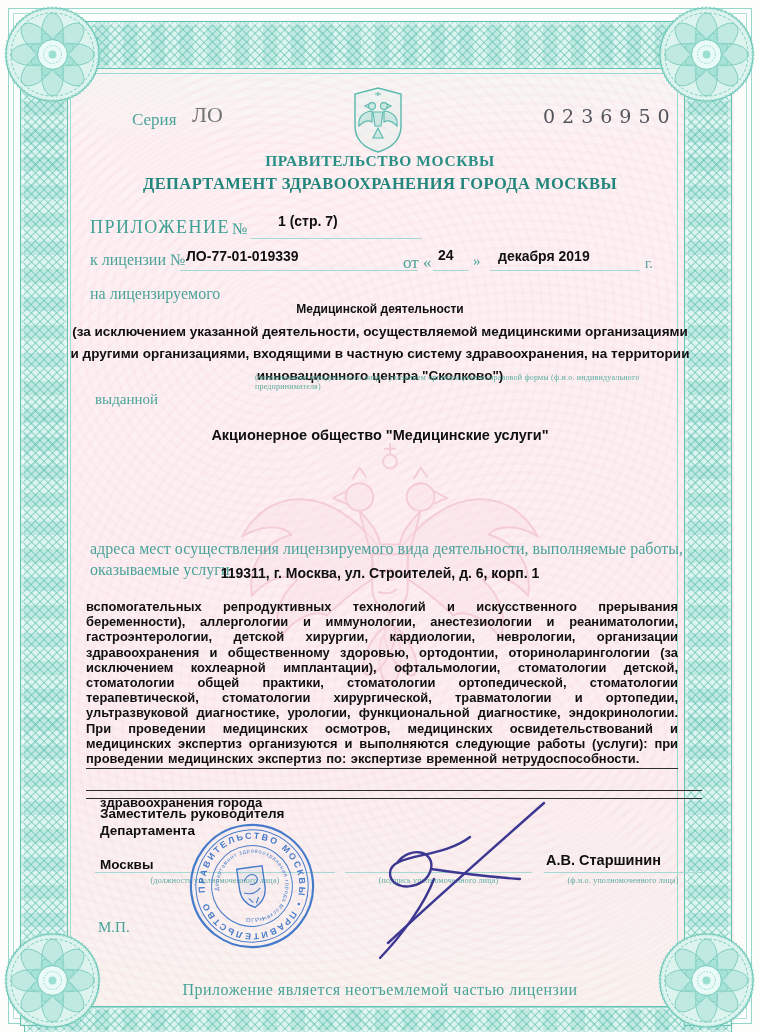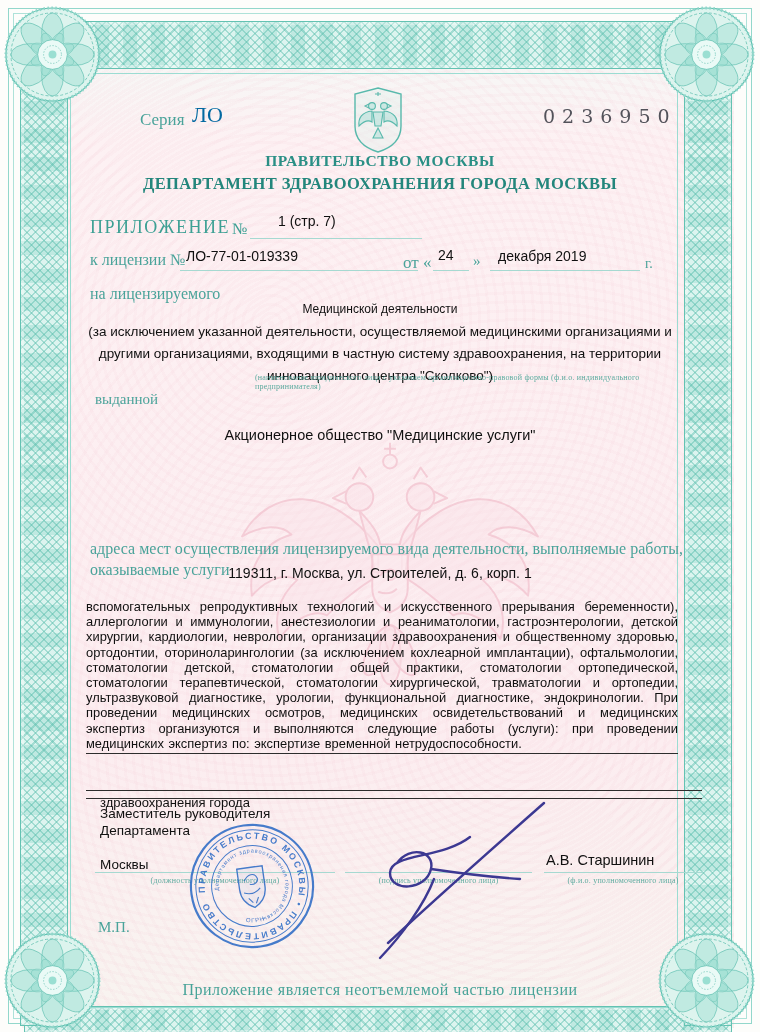--- a/index.html
+++ b/index.html
@@ -22,21 +22,21 @@
       repeating-linear-gradient(-45deg, rgba(86,188,171,.42) 0 1.5px, rgba(255,255,255,0) 1.5px 6px),
       repeating-linear-gradient(90deg,#dcf4ef 0 14px,#bfe9e1 14px 28px);}
   .band.v{background:
       repeating-linear-gradient(45deg, rgba(86,188,171,.42) 0 1.5px, rgba(255,255,255,0) 1.5px 6px),
       repeating-linear-gradient(-45deg, rgba(86,188,171,.42) 0 1.5px, rgba(255,255,255,0) 1.5px 6px),
       repeating-linear-gradient(0deg,#dcf4ef 0 14px,#bfe9e1 14px 28px);}
   .rosette{position:absolute;width:99px;height:99px;}
   
   .t{position:absolute;white-space:nowrap;}
   .serif{font-family:"Liberation Serif",serif;color:#4aa39a;}
-  .bold{font-family:"Liberation Sans",sans-serif;font-weight:normal;color:#101010;}
+  .bold{font-family:"Liberation Sans",sans-serif;font-weight:bold;color:#101010;}
   .uline{position:absolute;height:0;border-bottom:1px solid #a6d9d1;}
   .rule{position:absolute;left:86px;width:616px;border-top:1.5px solid #2d2d2d;}
   .cap{font-family:"Liberation Serif",serif;color:#5cab9f;font-size:8px;letter-spacing:.2px;}
   .wm{position:absolute;left:222px;top:428px;width:336px;height:286px;opacity:.62;}
   .emblem{position:absolute;left:352px;top:86px;width:52px;height:68px;}
   .stamp{position:absolute;left:188px;top:822px;width:128px;height:128px;opacity:.88;
          transform:rotate(-8deg);}
   .sig{position:absolute;left:350px;top:795px;width:225px;height:180px;}
 </style>
 </head>
@@ -128,22 +128,22 @@
         <circle cx="32" cy="20" r="3.4"></circle>
       <path d="M17,18 l-4,2 4,2 M35,18 l4,2 -4,2" fill="none"></path>
       <path d="M26,10 v-4 M23,8 h6" fill="none"></path>
       <path d="M20,25 C10,26 6,32 7,40 C12,35 17,34 20,36 Z"></path>
       <path d="M32,25 C42,26 46,32 45,40 C40,35 35,34 32,36 Z"></path>
       <path d="M21,26 h10 l-2,14 h-6 Z"></path>
       <path d="M26,42 l-5,10 h10 Z"></path>
     </g>
   </svg>
 
-  <div class="t serif" style="left:140px;top:110px;font-size:17px">Серия</div>
-  <div class="t" style="left:192px;top:102px;font-size:22px;color:#0369a1;font-family:'Liberation Serif',serif">ЛО</div>
+  <div class="t serif" style="left:132px;top:110px;font-size:17px">Серия</div>
+  <div class="t" style="left:192px;top:102px;font-size:22px;color:#737373;font-family:'Liberation Serif',serif">ЛО</div>
   <div class="t" style="left:543px;top:105px;font-size:19px;letter-spacing:7px;color:#52525a;font-family:'DejaVu Serif',serif">0236950</div>
   <div class="t" style="left:0;width:760px;top:152px;text-align:center;font-size:15.5px;font-weight:bold;color:#2a8f85;letter-spacing:.6px;font-family:'Liberation Serif',serif">ПРАВИТЕЛЬСТВО МОСКВЫ</div>
   <div class="t" style="left:0;width:760px;top:174px;text-align:center;font-size:16.5px;font-weight:bold;color:#23867c;letter-spacing:.4px;font-family:'Liberation Serif',serif">ДЕПАРТАМЕНТ ЗДРАВООХРАНЕНИЯ ГОРОДА МОСКВЫ</div>
 
   <div class="t serif" style="left:90px;top:217px;font-size:18px;letter-spacing:1.5px;color:#3da094">ПРИЛОЖЕНИЕ</div>
   <div class="t serif" style="left:232px;top:220px;font-size:16px;color:#3da094">№</div>
   <div class="t bold" style="left:278px;top:213px;font-size:14px">1 (стр. 7)</div>
   <div class="uline" style="left:250px;top:238px;width:172px"></div>
 
   <div class="t serif" style="left:90px;top:251px;font-size:16px">к лицензии №</div>

